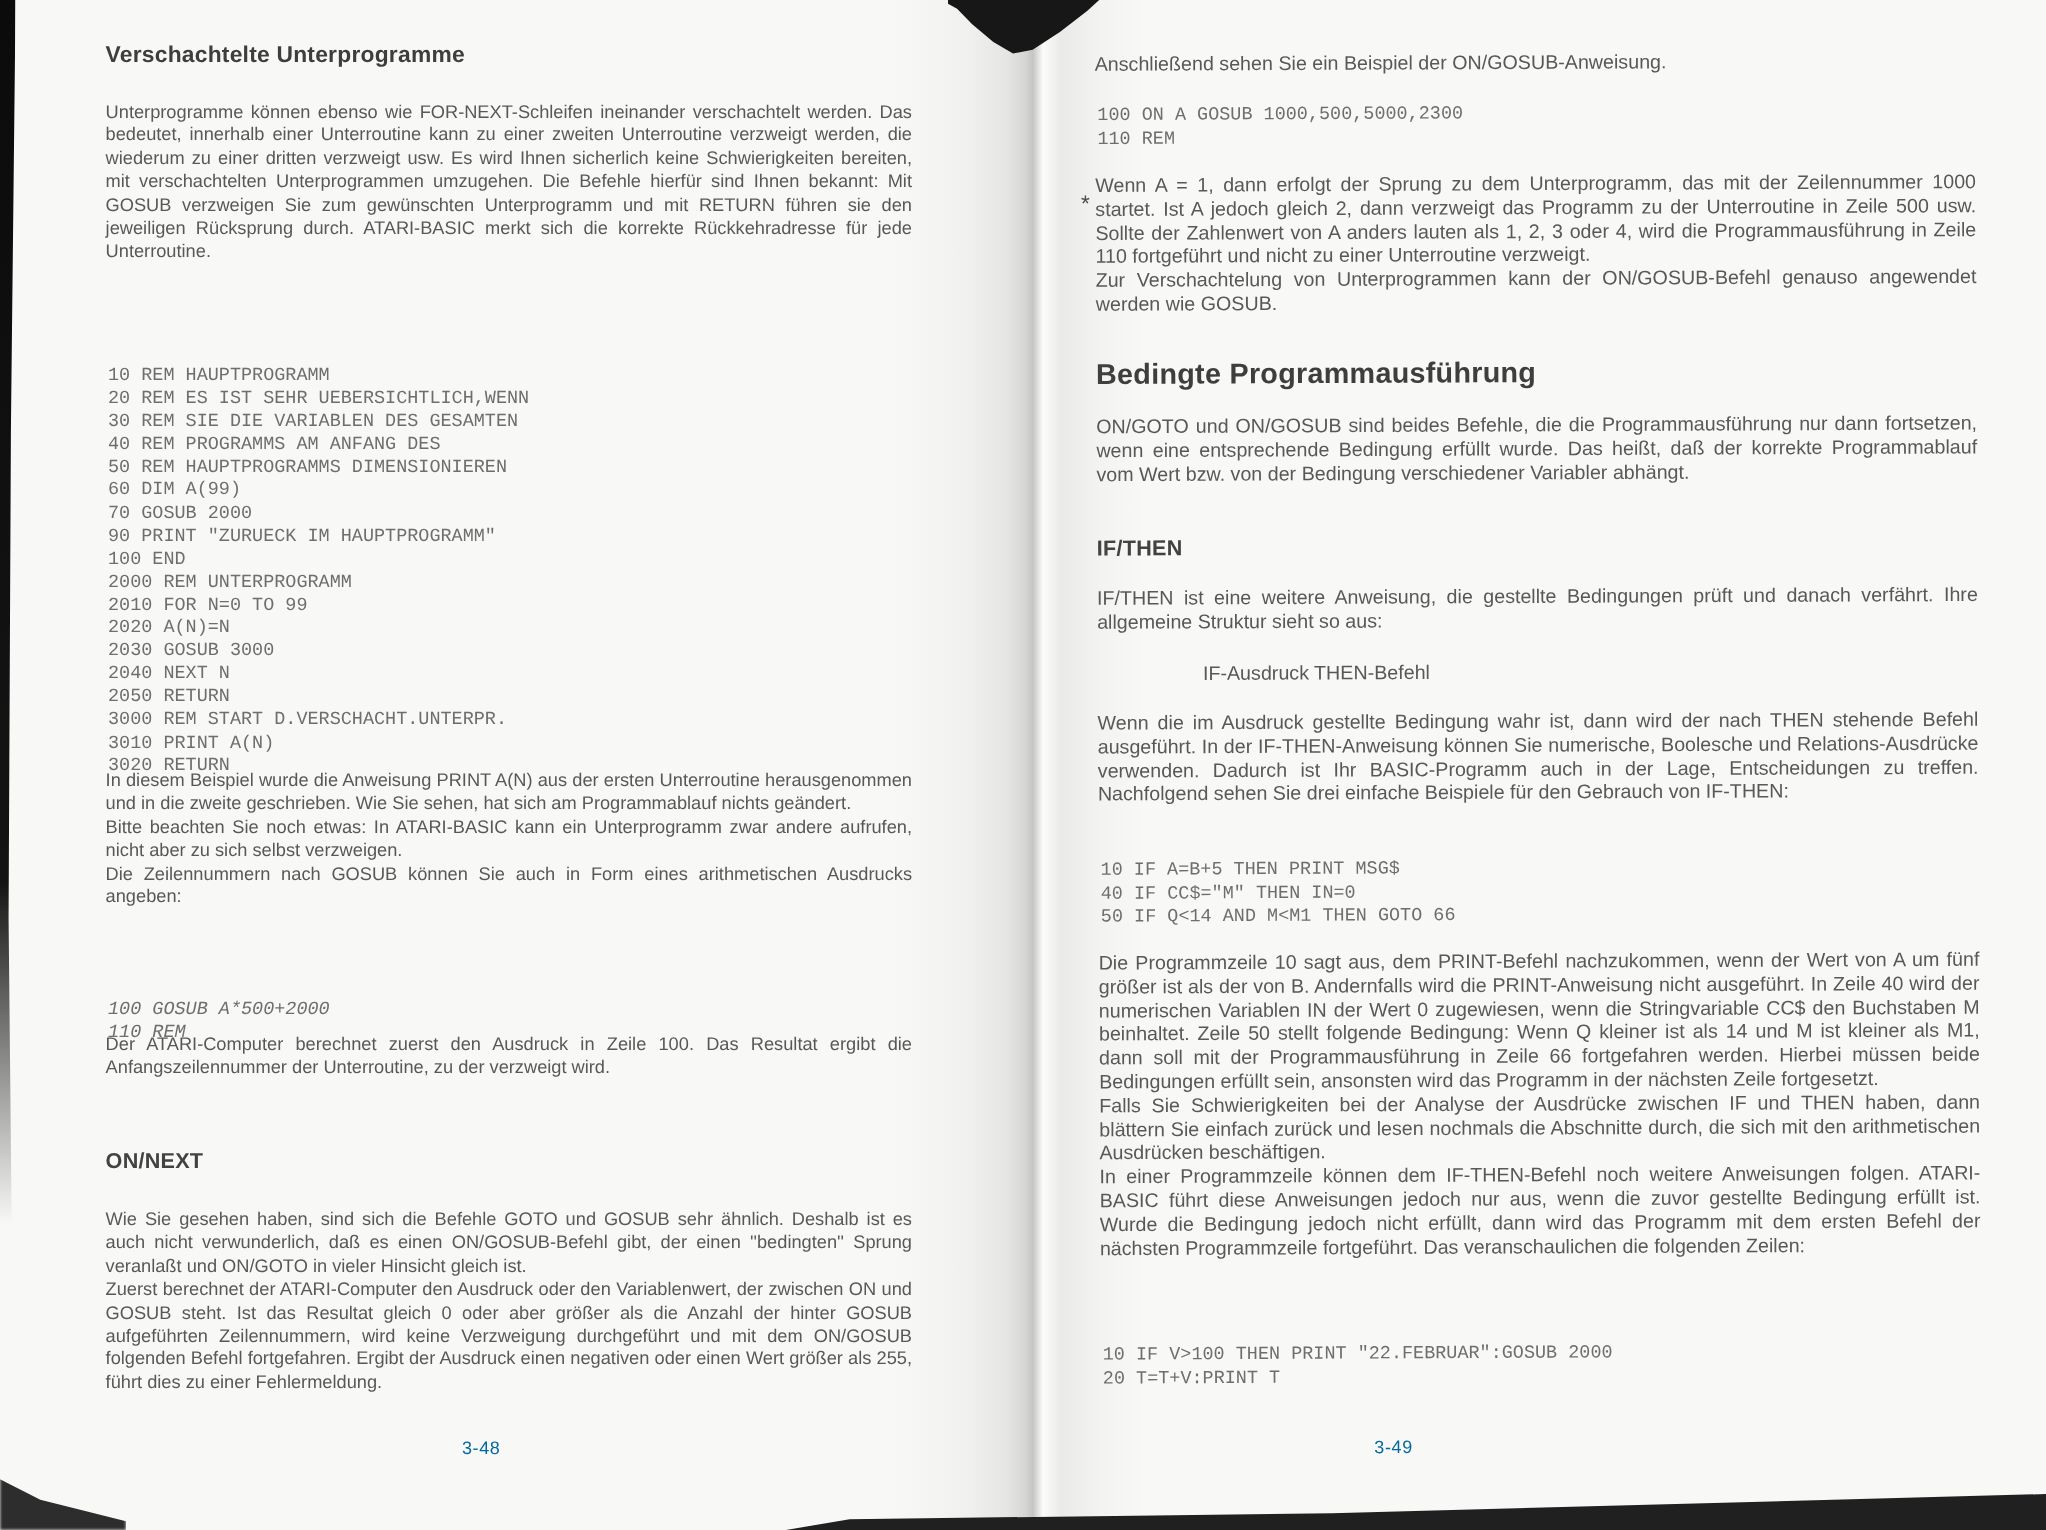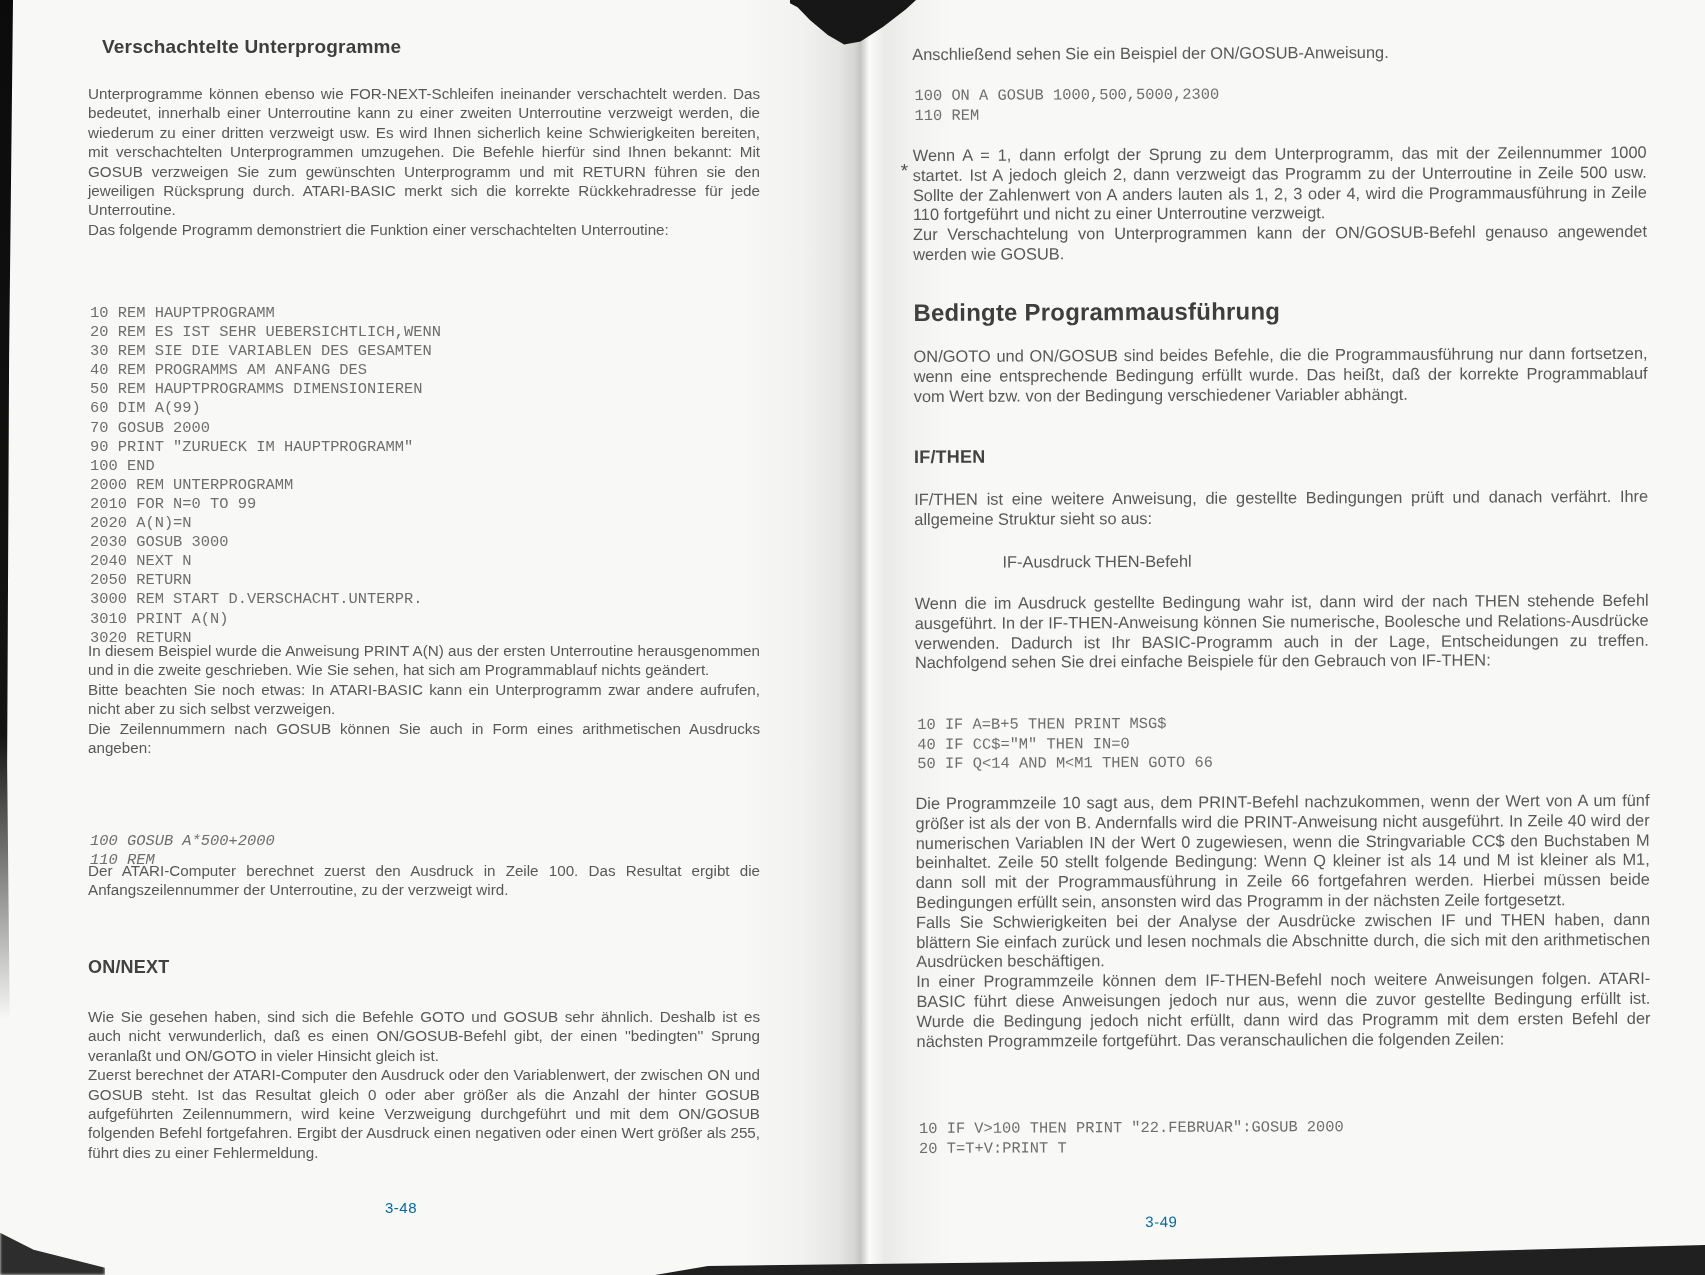--- a/index.html
+++ b/index.html
@@ -65,25 +65,24 @@
       transform:rotate(-0.25deg);transform-origin:0 0;}
   .lp{position:absolute;left:88px;top:0;width:680px;height:1275px;}
 </style>
 </head>
 <body>
 
 <div class="book">
 
   <div class="lp">
 
-    <h1 class="blk h-main-left" style="top:36px;left:0;margin-left:14px;">Verschachtelte Unterprogramme</h1>
+    <h1 class="blk h-main-left" style="top:36px;left:0;">Verschachtelte Unterprogramme</h1>
 
     <div class="blk" style="top:84px;left:0;">
       <p class="body-text">Unterprogramme können ebenso wie FOR-NEXT-Schleifen ineinander verschachtelt werden. Das bedeutet, innerhalb einer Unterroutine kann zu einer zweiten Unterroutine verzweigt werden, die wiederum zu einer dritten verzweigt usw. Es wird Ihnen sicherlich keine Schwierigkeiten bereiten, mit verschachtelten Unterprogrammen umzugehen. Die Befehle hierfür sind Ihnen bekannt: Mit GOSUB verzweigen Sie zum gewünschten Unterprogramm und mit RETURN führen sie den jeweiligen Rücksprung durch. ATARI-BASIC merkt sich die korrekte Rückkehradresse für jede Unterroutine.</p>
-      <p class="body-text">Das folgende Programm demonstriert die Funktion einer verschachtelten Unterroutine:</p>
     </div>
 
     <pre class="blk code" style="top:276px;left:2px;">10 REM HAUPTPROGRAMM
 20 REM ES IST SEHR UEBERSICHTLICH,WENN
 30 REM SIE DIE VARIABLEN DES GESAMTEN
 40 REM PROGRAMMS AM ANFANG DES
 50 REM HAUPTPROGRAMMS DIMENSIONIEREN
 60 DIM A(99)
 70 GOSUB 2000
 90 PRINT "ZURUECK IM HAUPTPROGRAMM"
@@ -151,21 +150,21 @@
 
     <div class="blk" style="top:794px;left:0;">
       <p class="body-text">Die Programmzeile 10 sagt aus, dem PRINT-Befehl nachzukommen, wenn der Wert von A um fünf größer ist als der von B. Andernfalls wird die PRINT-Anweisung nicht ausgeführt. In Zeile 40 wird der numerischen Variablen IN der Wert 0 zugewiesen, wenn die Stringvariable CC$ den Buchstaben M beinhaltet. Zeile 50 stellt folgende Bedingung: Wenn Q kleiner ist als 14 und M ist kleiner als M1, dann soll mit der Programmausführung in Zeile 66 fortgefahren werden. Hierbei müssen beide Bedingungen erfüllt sein, ansonsten wird das Programm in der nächsten Zeile fortgesetzt.</p>
       <p class="body-text">Falls Sie Schwierigkeiten bei der Analyse der Ausdrücke zwischen IF und THEN haben, dann blättern Sie einfach zurück und lesen nochmals die Abschnitte durch, die sich mit den arithmetischen Ausdrücken beschäftigen.</p>
       <p class="body-text">In einer Programmzeile können dem IF-THEN-Befehl noch weitere Anweisungen folgen. ATARI-BASIC führt diese Anweisungen jedoch nur aus, wenn die zuvor gestellte Bedingung erfüllt ist. Wurde die Bedingung jedoch nicht erfüllt, dann wird das Programm mit dem ersten Befehl der nächsten Programmzeile fortgeführt. Das veranschaulichen die folgenden Zeilen:</p>
     </div>
 
     <pre class="blk code" style="top:1120px;left:2px;">10 IF V&gt;100 THEN PRINT "22.FEBRUAR":GOSUB 2000
 20 T=T+V:PRINT T</pre>
 
-    <div class="blk pageno" style="top:1199px;left:228px;margin-top:15px;">3-49</div>
+    <div class="blk pageno" style="top:1199px;left:228px;">3-49</div>
   </div>
 
   <div class="gutter"></div>
   <div class="spine-top"></div>
   <div class="edge-left"></div>
   <div class="band-bottom"></div>
   <div class="wedge-bottom-left"></div>
 
 </div>
 

